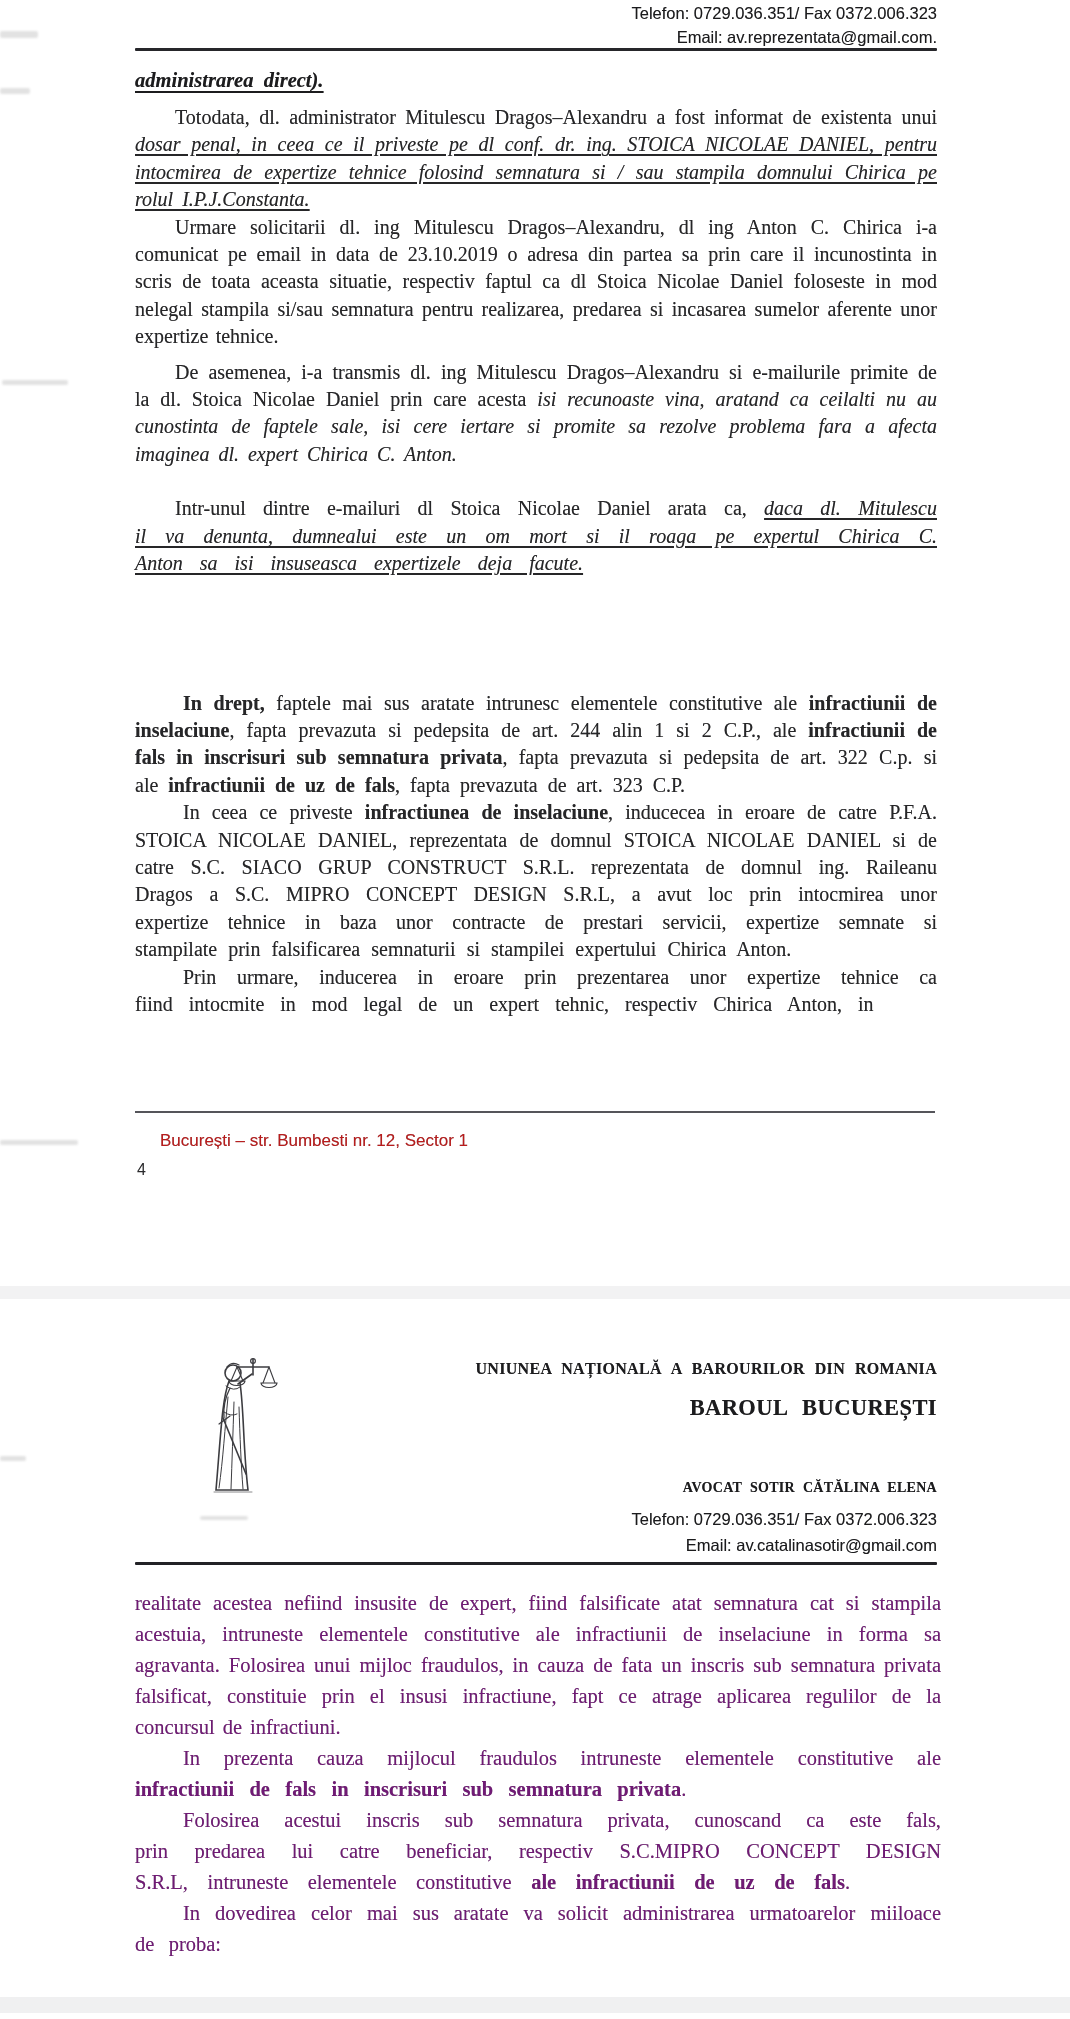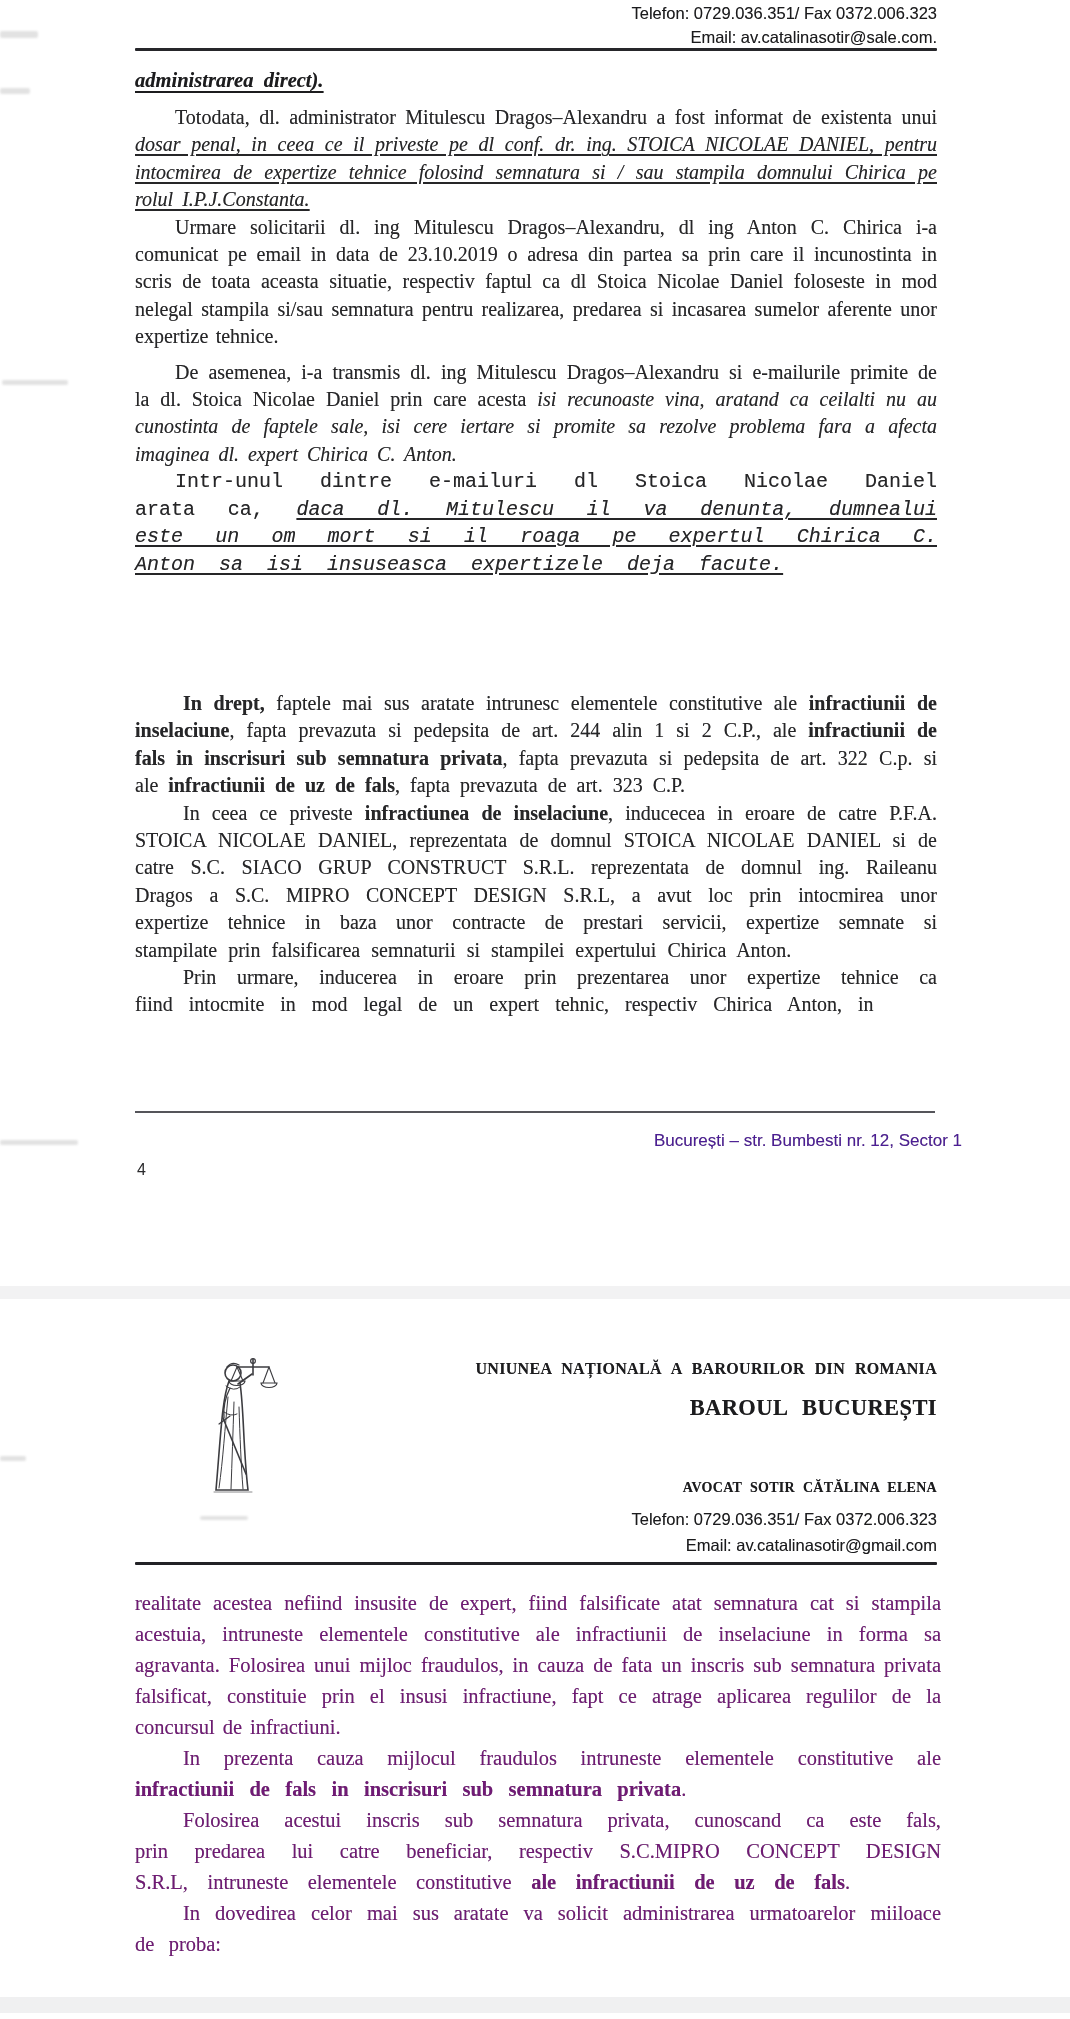--- a/index.html
+++ b/index.html
@@ -54,33 +54,33 @@
   .doc-heading .l1{text-align:justify;text-align-last:justify;}
   .doc-heading .l2{text-align:left;}
 
   .para{text-indent:40px;margin:0;}
   .ws1{word-spacing:0.2em;margin-top:8px;}
   .ws2{word-spacing:0.12em;}
   .ws4{word-spacing:0.6em;}
   .ws5{word-spacing:0.25em;}
   .ws6{word-spacing:0.3em;}
   .ws7{word-spacing:0.55em;}
-  .gap-small{font-family:Liberation Mono, monospace;}
+  .gap-small{margin-top:27px;}
   .gap-large{margin-top:112px;}
   .indent2{text-indent:48px;}
 
   .rule-foot{
     position:absolute;left:135px;top:1111px;width:800px;height:2px;
     background:#55555a;
   }
   .foot-address{
     position:absolute;left:160px;top:1131px;width:802px;
-    text-align:right;
+    text-align:left;
     font-family:"Liberation Sans", sans-serif;
-    font-size:17px;color:#4c1d95;
+    font-size:17px;color:#b91c1c;
     text-shadow:0 0 0.5px rgba(30,30,30,.4);
   }
   .foot-pagenum{
     position:absolute;left:137px;top:1161px;
     font-family:"Liberation Sans", sans-serif;
     font-size:16px;color:#2a2a2c;
   }
 
   
   .page-break{position:absolute;left:0;width:1070px;background:#f2f2f3;}
@@ -131,21 +131,21 @@
 </style>
 </head>
 <body>
 
 <div class="canvas">
 
   <div>
 
     <div class="p1-contact sanshead">
       <div>Telefon: 0729.036.351/ Fax 0372.006.323</div>
-      <div>Email: av.catalinasotir@sale.com.</div>
+      <div>Email: av.reprezentata@gmail.com.</div>
     </div>
 
     <div class="rule-top"></div>
 
     <div class="p1-body serifbody">
 
       <div class="doc-heading">
         <div class="l2">administrarea direct).</div>
       </div>
 

